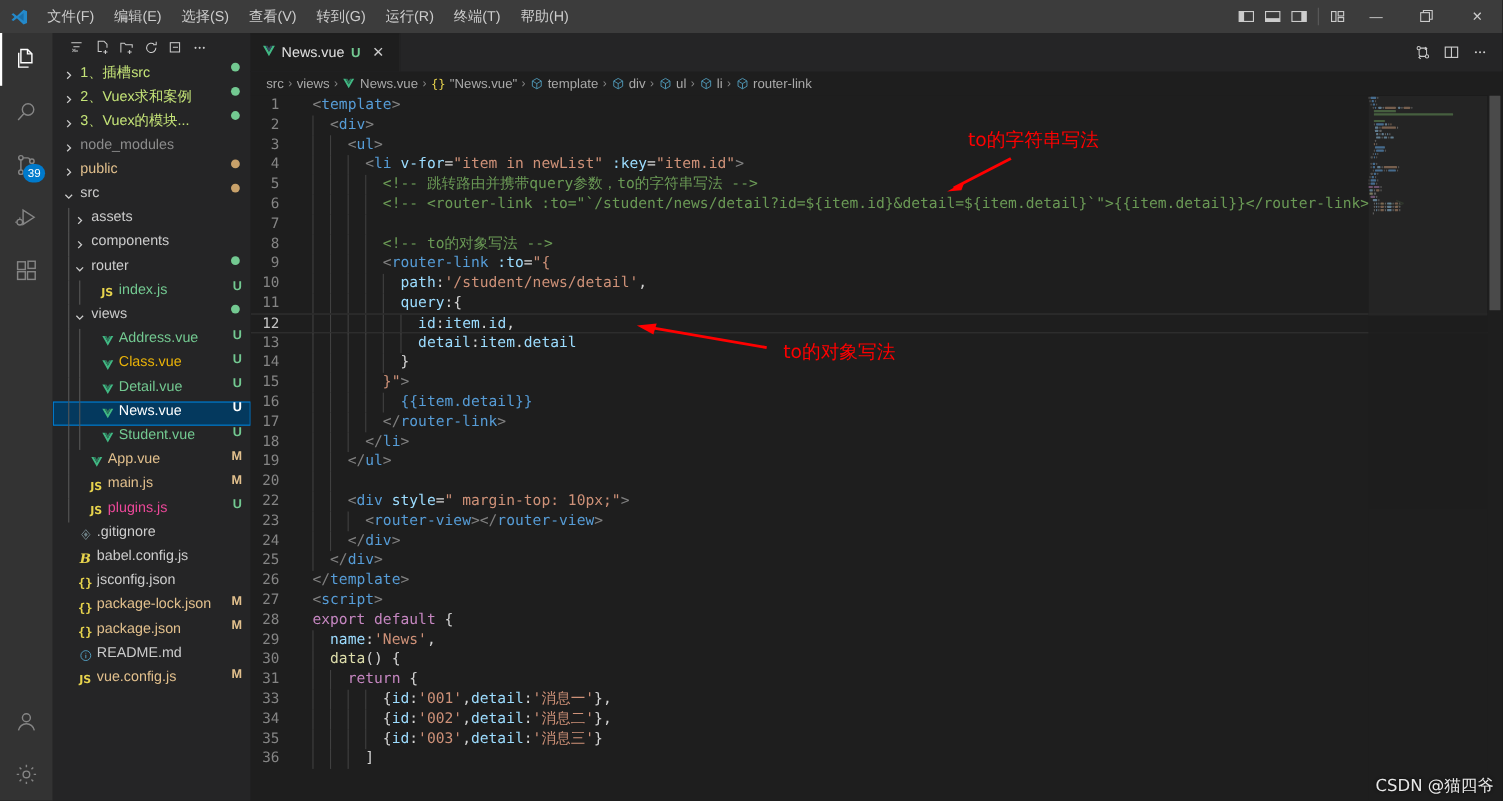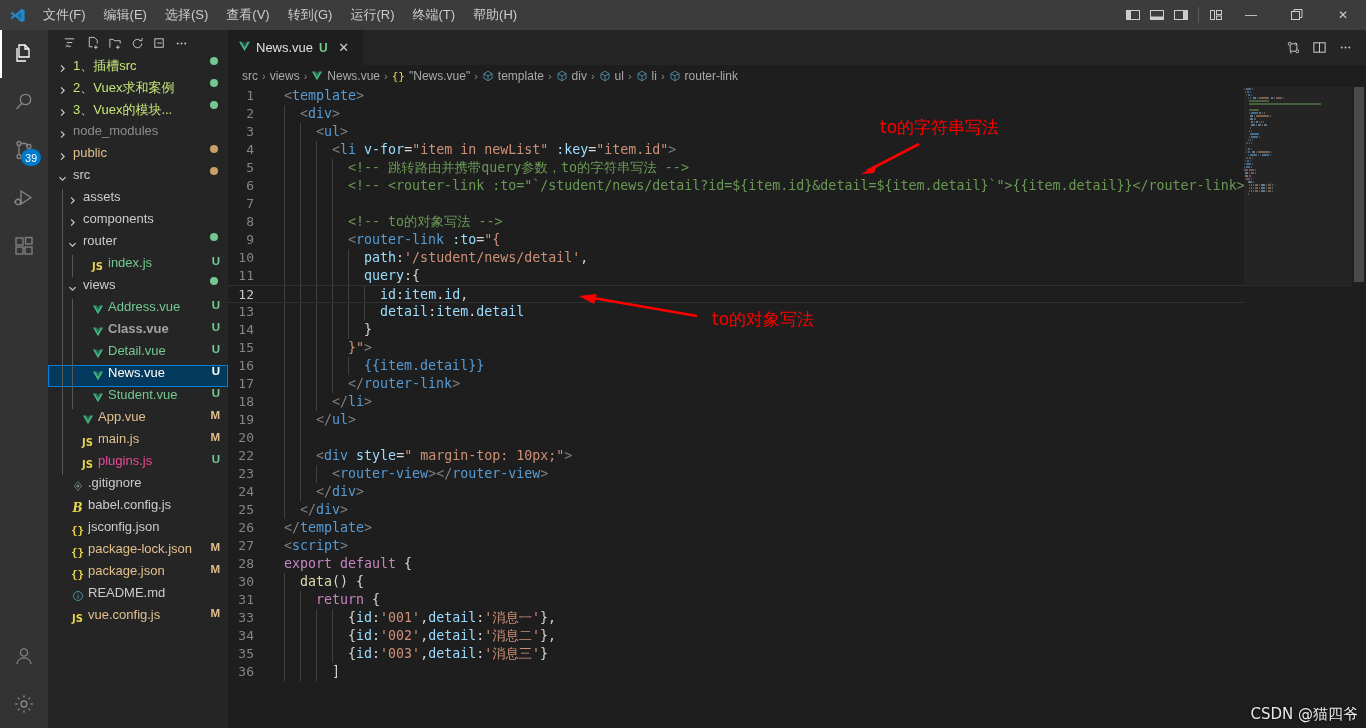--- a/index.html
+++ b/index.html
@@ -467,21 +467,21 @@
         <div class="tree-row">
           <div class="indent-guide" style="left: 14px;"></div>
           <div class="indent-guide" style="left: 24px;"></div>
           <span class="twisty" style="margin-left: 28px;"></span>
           <span class="ficon">
             <svg width="12" height="12" viewBox="0 0 24 24">
               <path d="M2 3h4.2L12 13.2 17.8 3H22L12 20.5 2 3z" fill="#41b883"></path>
               <path d="M6.2 3h3.3L12 7.3 14.5 3h3.3L12 13.2 6.2 3z" fill="#2f7a5c"></path>
             </svg>
           </span>
-          <span class="tname" style="color: #a3a3a3; margin-left: 2px; font-weight: bold;">Class.vue</span>
+          <span class="tname" style="color: #eab308; margin-left: 2px;">Class.vue</span>
           <span class="tstatus" style="color: rgb(115, 201, 145);">U</span>
         </div>
         <div class="tree-row">
           <div class="indent-guide" style="left: 14px;"></div>
           <div class="indent-guide" style="left: 24px;"></div>
           <span class="twisty" style="margin-left: 28px;"></span>
           <span class="ficon">
             <svg width="12" height="12" viewBox="0 0 24 24">
               <path d="M2 3h4.2L12 13.2 17.8 3H22L12 20.5 2 3z" fill="#41b883"></path>
               <path d="M6.2 3h3.3L12 7.3 14.5 3h3.3L12 13.2 6.2 3z" fill="#2f7a5c"></path>
@@ -745,20 +745,21 @@
           <div class="line"><span class="ln">18</span><span class="code-text"><span class="ind" style="left: 10px;"></span><span class="ind" style="left: 26.04px;"></span><span class="ind" style="left: 42.08px;"></span><span class="t-plain">      </span><span class="t-punct">&lt;/</span><span class="t-tag">li</span><span class="t-punct">&gt;</span></span></div>
           <div class="line"><span class="ln">19</span><span class="code-text"><span class="ind" style="left: 10px;"></span><span class="ind" style="left: 26.04px;"></span><span class="t-plain">    </span><span class="t-punct">&lt;/</span><span class="t-tag">ul</span><span class="t-punct">&gt;</span></span></div>
           <div class="line"><span class="ln">20</span><span class="code-text"><span class="ind" style="left: 10px;"></span><span class="ind" style="left: 26.04px;"></span></span></div>
           <div class="line"><span class="ln">22</span><span class="code-text"><span class="ind" style="left: 10px;"></span><span class="ind" style="left: 26.04px;"></span><span class="t-plain">    </span><span class="t-punct">&lt;</span><span class="t-tag">div</span><span class="t-plain"> </span><span class="t-attr">style</span><span class="t-plain">=</span><span class="t-str">" margin-top: 10px;"</span><span class="t-punct">&gt;</span></span></div>
           <div class="line"><span class="ln">23</span><span class="code-text"><span class="ind" style="left: 10px;"></span><span class="ind" style="left: 26.04px;"></span><span class="ind" style="left: 42.08px;"></span><span class="t-plain">      </span><span class="t-punct">&lt;</span><span class="t-tag">router-view</span><span class="t-punct">&gt;</span><span class="t-punct">&lt;/</span><span class="t-tag">router-view</span><span class="t-punct">&gt;</span></span></div>
           <div class="line"><span class="ln">24</span><span class="code-text"><span class="ind" style="left: 10px;"></span><span class="ind" style="left: 26.04px;"></span><span class="t-plain">    </span><span class="t-punct">&lt;/</span><span class="t-tag">div</span><span class="t-punct">&gt;</span></span></div>
           <div class="line"><span class="ln">25</span><span class="code-text"><span class="ind" style="left: 10px;"></span><span class="t-plain">  </span><span class="t-punct">&lt;/</span><span class="t-tag">div</span><span class="t-punct">&gt;</span></span></div>
           <div class="line"><span class="ln">26</span><span class="code-text"><span class="t-punct">&lt;/</span><span class="t-tag">template</span><span class="t-punct">&gt;</span></span></div>
           <div class="line"><span class="ln">27</span><span class="code-text"><span class="t-punct">&lt;</span><span class="t-tag">script</span><span class="t-punct">&gt;</span></span></div>
           <div class="line"><span class="ln">28</span><span class="code-text"><span class="t-kw">export</span><span class="t-plain"> </span><span class="t-kw">default</span><span class="t-plain"> {</span></span></div>
+          <div class="line"><span class="ln">29</span><span class="code-text"><span class="ind" style="left: 10px;"></span><span class="t-plain">  </span><span class="t-prop">name</span><span class="t-plain">:</span><span class="t-str">'News'</span><span class="t-plain">,</span></span></div>
           <div class="line"><span class="ln">30</span><span class="code-text"><span class="ind" style="left: 10px;"></span><span class="t-plain">  </span><span class="t-func">data</span><span class="t-plain">() {</span></span></div>
           <div class="line"><span class="ln">31</span><span class="code-text"><span class="ind" style="left: 10px;"></span><span class="ind" style="left: 26.04px;"></span><span class="t-plain">    </span><span class="t-kw">return</span><span class="t-plain"> {</span></span></div>
           <div class="line"><span class="ln">33</span><span class="code-text"><span class="ind" style="left: 10px;"></span><span class="ind" style="left: 26.04px;"></span><span class="ind" style="left: 42.08px;"></span><span class="ind" style="left: 58.12px;"></span><span class="t-plain">        </span><span class="t-plain">{</span><span class="t-prop">id</span><span class="t-plain">:</span><span class="t-str">'001'</span><span class="t-plain">,</span><span class="t-prop">detail</span><span class="t-plain">:</span><span class="t-str">'消息一'</span><span class="t-plain">},</span></span></div>
           <div class="line"><span class="ln">34</span><span class="code-text"><span class="ind" style="left: 10px;"></span><span class="ind" style="left: 26.04px;"></span><span class="ind" style="left: 42.08px;"></span><span class="ind" style="left: 58.12px;"></span><span class="t-plain">        </span><span class="t-plain">{</span><span class="t-prop">id</span><span class="t-plain">:</span><span class="t-str">'002'</span><span class="t-plain">,</span><span class="t-prop">detail</span><span class="t-plain">:</span><span class="t-str">'消息二'</span><span class="t-plain">},</span></span></div>
           <div class="line"><span class="ln">35</span><span class="code-text"><span class="ind" style="left: 10px;"></span><span class="ind" style="left: 26.04px;"></span><span class="ind" style="left: 42.08px;"></span><span class="ind" style="left: 58.12px;"></span><span class="t-plain">        </span><span class="t-plain">{</span><span class="t-prop">id</span><span class="t-plain">:</span><span class="t-str">'003'</span><span class="t-plain">,</span><span class="t-prop">detail</span><span class="t-plain">:</span><span class="t-str">'消息三'</span><span class="t-plain">}</span></span></div>
           <div class="line"><span class="ln">36</span><span class="code-text"><span class="ind" style="left: 10px;"></span><span class="ind" style="left: 26.04px;"></span><span class="ind" style="left: 42.08px;"></span><span class="t-plain">      </span><span class="t-plain">]</span></span></div>
         </div>
     </div>
 
     <div class="minimap" id="minimap">

